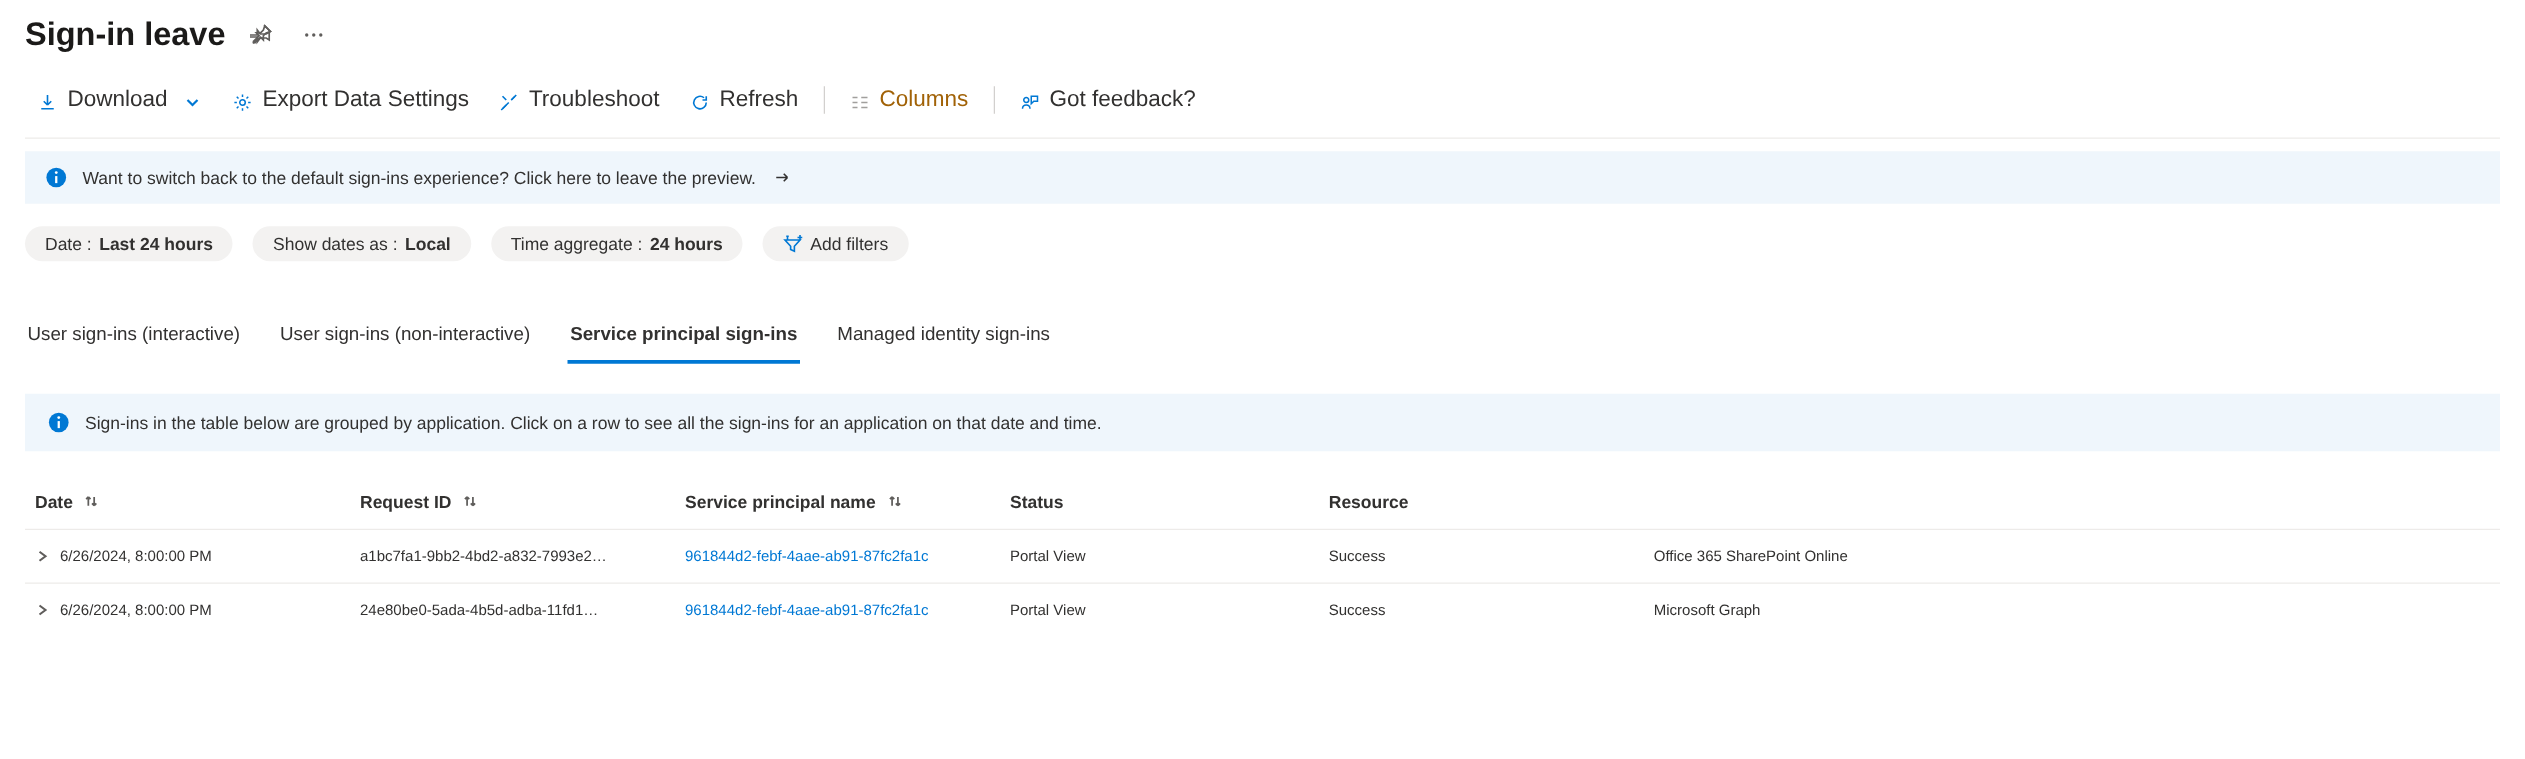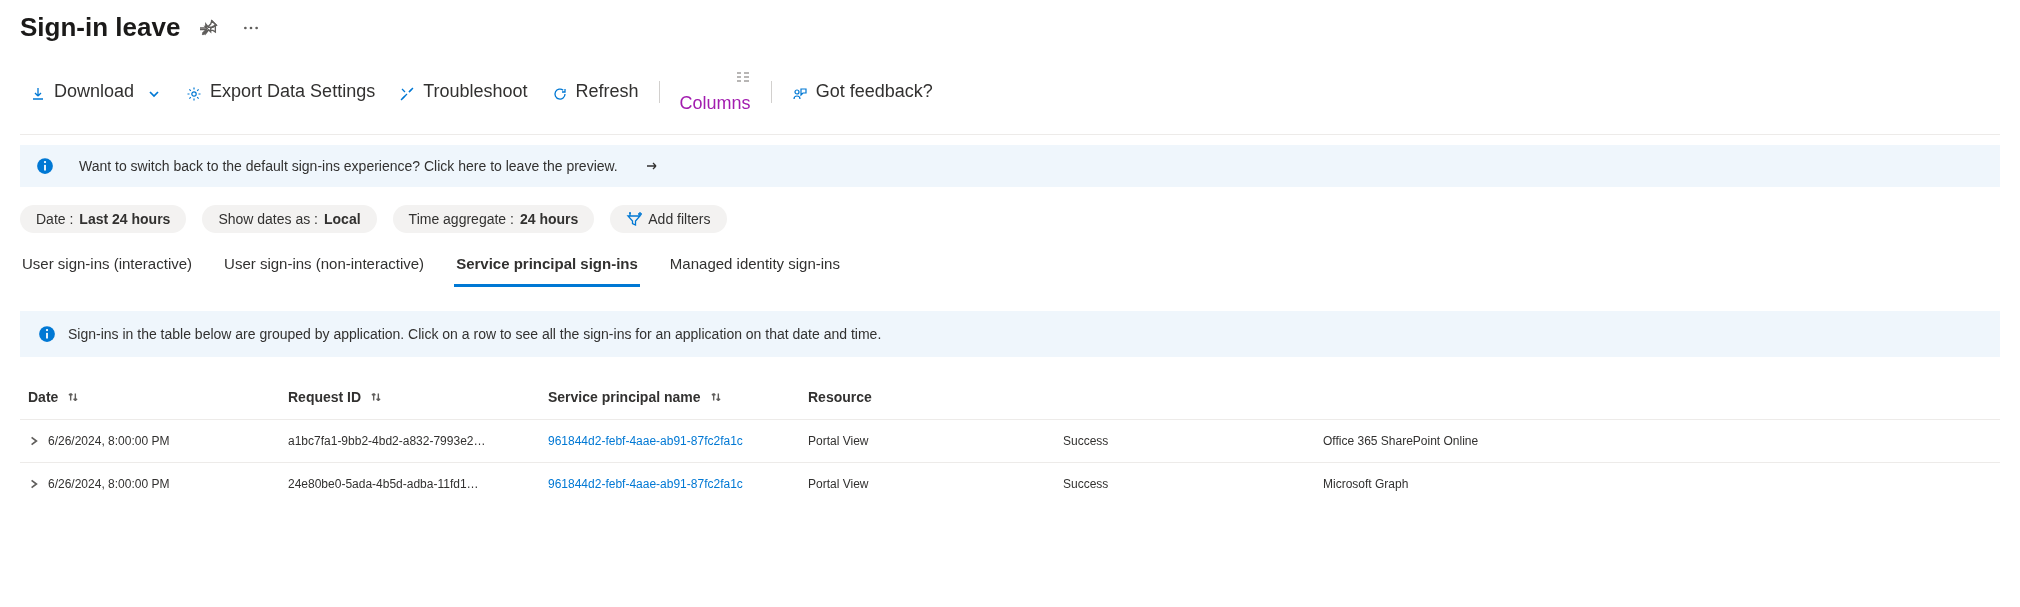--- a/index.html
+++ b/index.html
@@ -48,36 +48,36 @@
       border: none;
       display: inline-flex;
       align-items: flex-end;
       gap: 8px;
       padding: 6px 10px;
       font-size: 18px;
       color: #323130;
       cursor: pointer;
     }
     .toolbar-btn .icon { color: #0078d4; display: inline-flex; }
-    .toolbar-btn.disabled { color: #a21caf; cursor: default; flex-direction: column; }
+    .toolbar-btn.disabled { color: #a16207; cursor: default; }
     .toolbar-btn.disabled .icon { color: #a19f9d; }
     .toolbar-btn svg { width: 16px; height: 16px; }
     .toolbar-sep {
       width: 1px;
       height: 22px;
       background: #d2d0ce;
       margin: 0 6px;
     }
     .chevron-small { margin-left: 4px; }
 
     
     .info-bar {
       display: flex;
       align-items: center;
-      gap: 25px;
+      gap: 12px;
       background: #eff6fc;
       padding: 12px 16px;
       margin-top: 10px;
       font-size: 14px;
       color: #323130;
     }
     .info-bar .info-icon {
       color: #0078d4;
       display: inline-flex;
       flex-shrink: 0;
@@ -107,20 +107,21 @@
     }
     .pill b { font-weight: 600; }
     .pill .icon { color: #0078d4; display:inline-flex; }
     .pill svg { width: 16px; height: 16px; }
 
     
     .tabs {
       display: flex;
       gap: 28px;
       padding-bottom: 0;
+      margin-top: 28px;
     }
     .tab {
       background: none;
       border: none;
       padding: 8px 2px 12px 2px;
       font-size: 15px;
       color: #323130;
       cursor: pointer;
       border-bottom: 3px solid transparent;
     }
@@ -344,20 +345,23 @@
           </svg>
       </span>
     </div>
     <div class="th with-sort">
       <span>Service principal name</span>
       <span class="sort-icon">
         <svg viewBox="0 0 12 12" fill="none" stroke="currentColor" stroke-width="1.2">
             <path d="M4 3v6M4 3L2.5 4.5M4 3l1.5 1.5M8 9V3M8 9l1.5-1.5M8 9L6.5 7.5"></path>
           </svg>
       </span>
+    </div>
+    <div class="th">
+      <span>Status</span>
     </div>
     <div class="th">
       <span>Resource</span>
     </div>
   </div>
 
   <div id="table-body">
       <div class="trow">
     <div class="td date-cell">
       <span class="expand-chevron">

